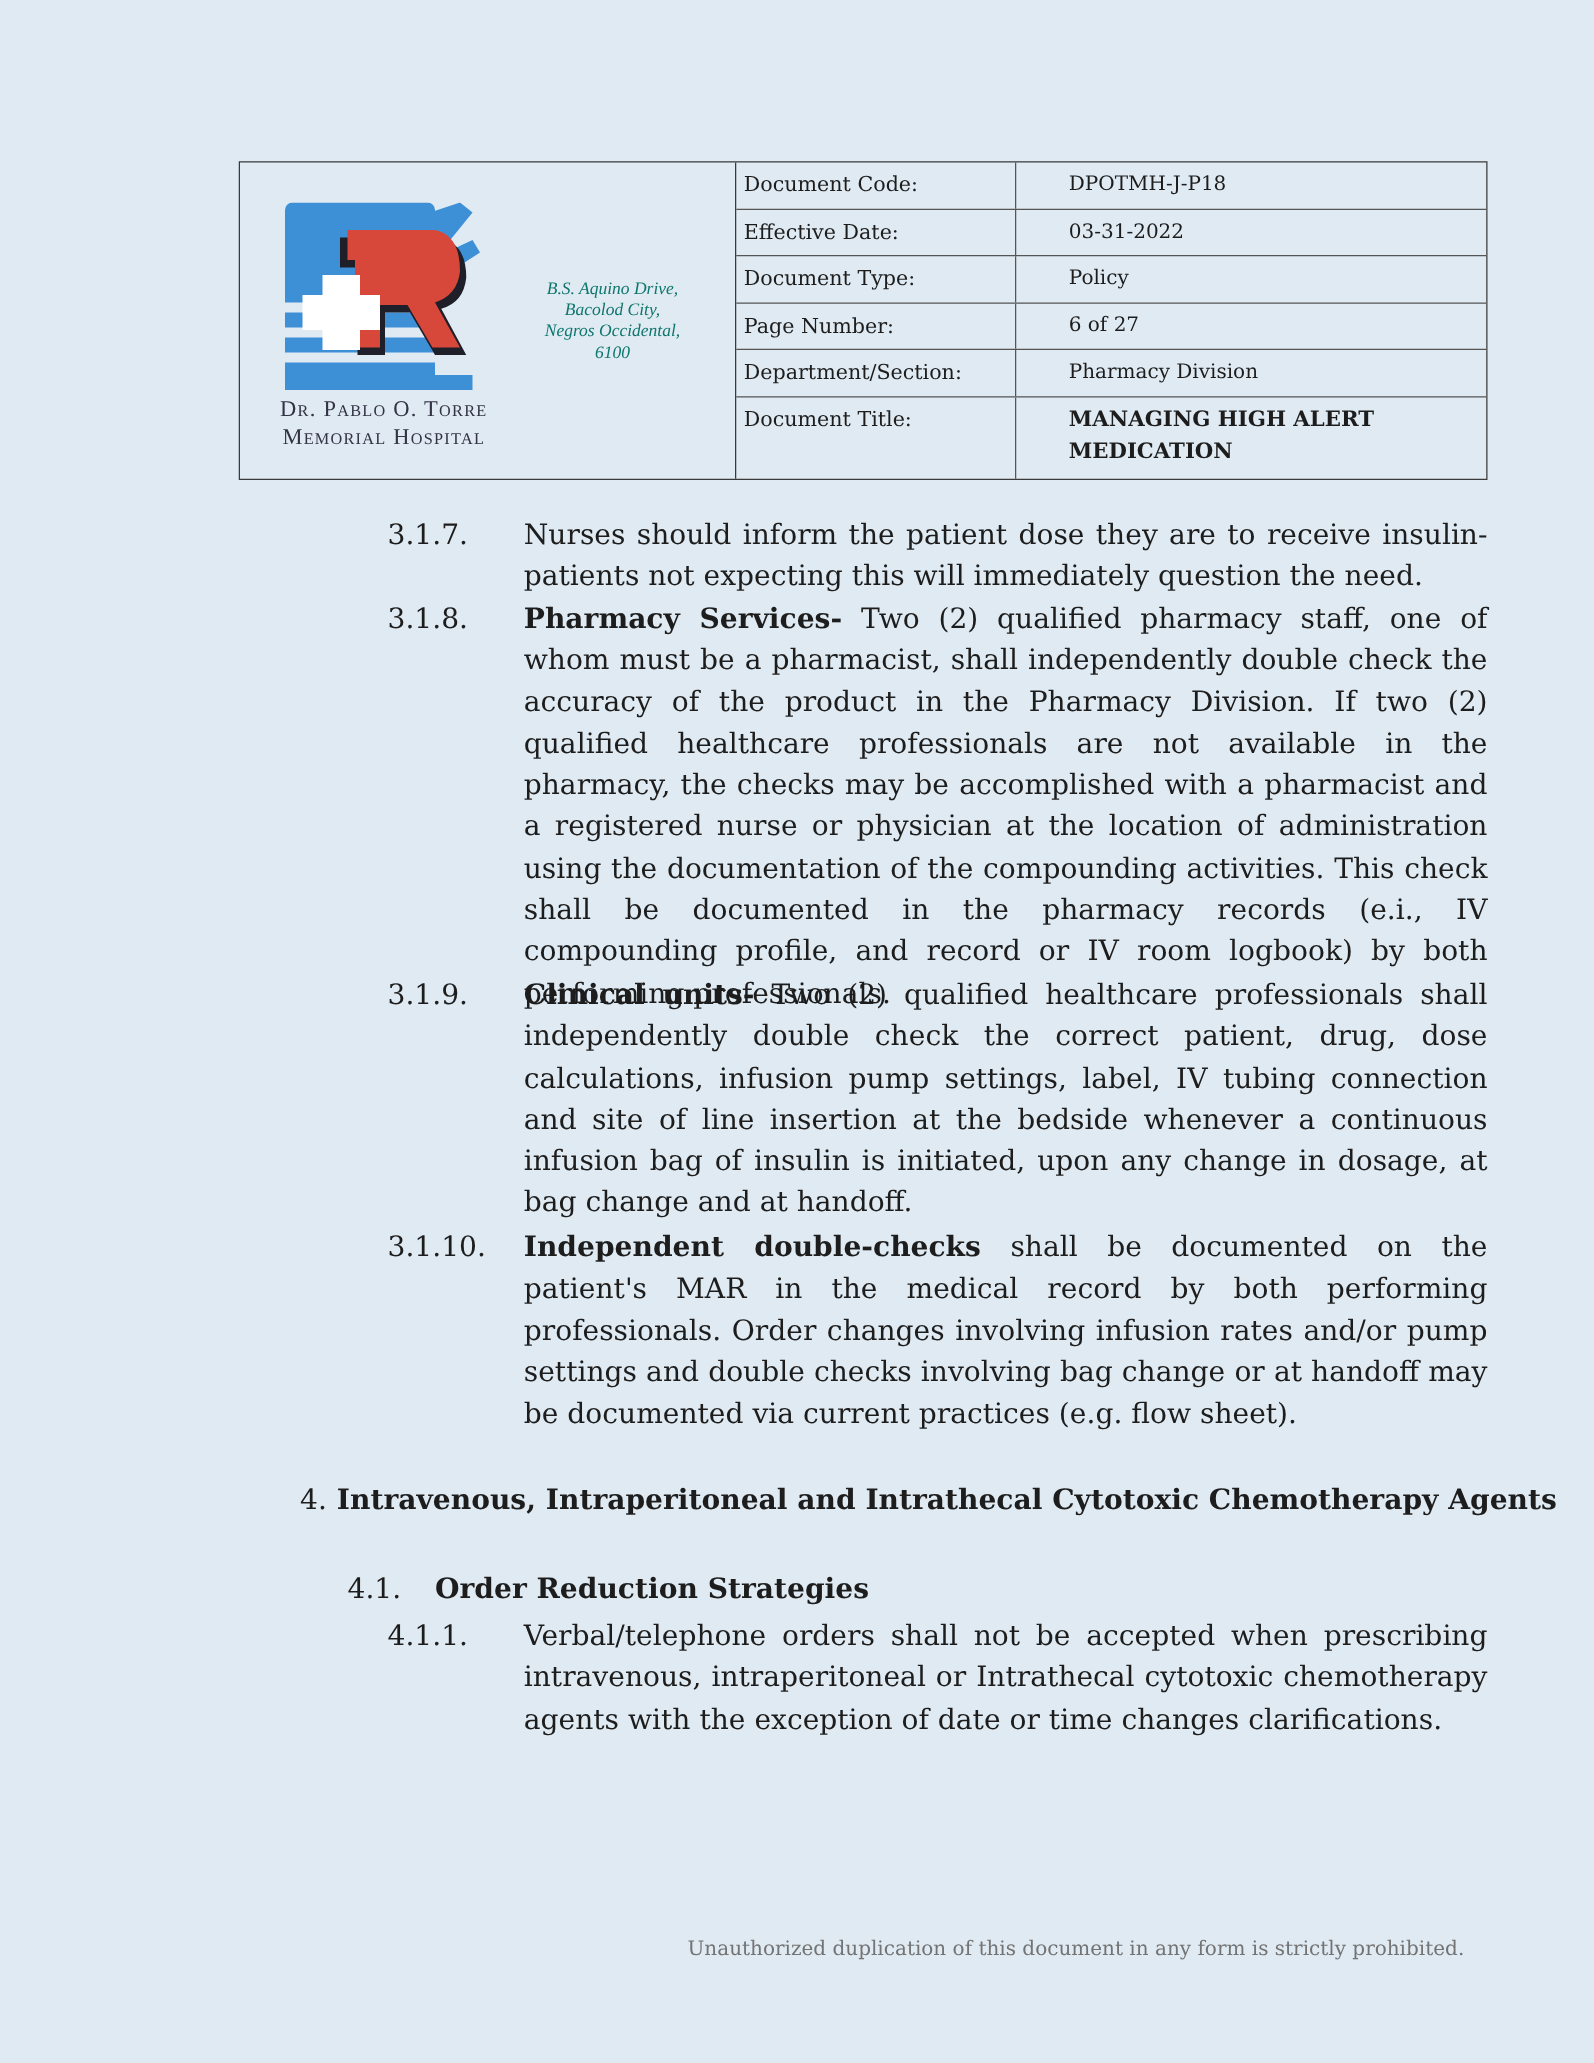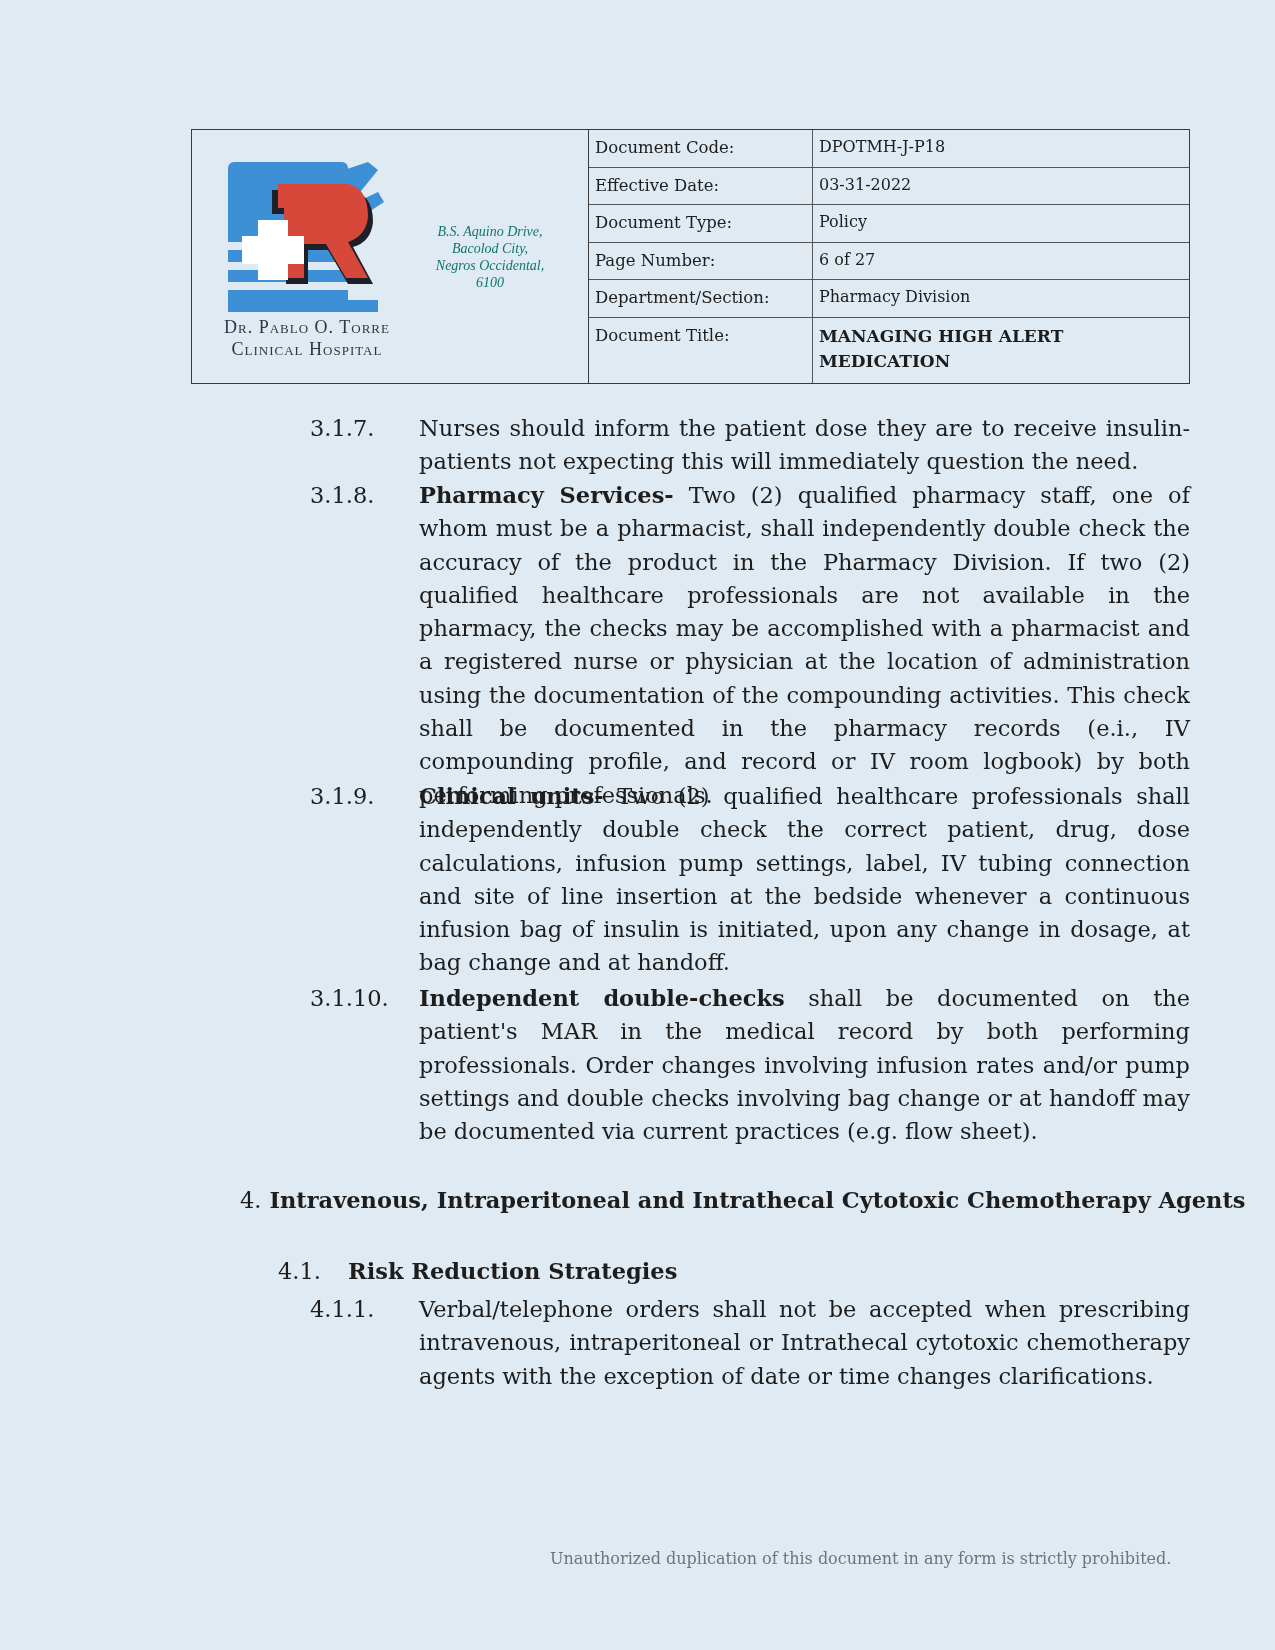--- a/index.html
+++ b/index.html
@@ -16,21 +16,21 @@
     position: absolute; left: 191px; top: 129px; width: 999px; height: 255px;
     border: 1.5px solid #3a3a3a; box-sizing: border-box; display: flex;
   }
   .hdr-logo { width: 200px; position: relative; }
   .hdr-addr { width: 196px; display: flex; align-items: center; justify-content: center;
     text-align: center; font-family: "Liberation Serif", serif; font-size: 14px; line-height: 17px; color: #0f766e; font-style: italic; }
   .hdr-grid { flex: 1; border-left: 1.5px solid #3a3a3a; display: flex; flex-direction: column; }
   .hdr-row { display: flex; border-bottom: 1.2px solid #555; height: 36.5px; }
   .hdr-row:last-child { border-bottom: none; flex: 1; }
   .hdr-k { width: 224px; border-right: 1.2px solid #555; padding: 8px 6px 0 6px; font-size: 16.5px; box-sizing: border-box; }
-  .hdr-v { flex: 1; padding: 7px 6px 0 6px; font-size: 16px; box-sizing: border-box; }
+  .hdr-v { flex: 1; padding: 7px 6px 0 6px; font-size: 16px; box-sizing: border-box; margin-left: 36px; }
   .hdr-v.bold { font-weight: bold; font-size: 17px; line-height: 25px; padding-top: 6px; }
 
   .logo-svg { position: absolute; left: 36px; top: 32px; }
   .hosp-name { position: absolute; left: 0; width: 230px; top: 186px; text-align: center;
     font-family: "Liberation Serif", serif; font-size: 18px; letter-spacing: 1px; color: #334; line-height: 22px; font-variant: small-caps; }
 
   
   .item { position: absolute; left: 310px; width: 880px; font-size: 22.5px; line-height: 33.3px; }
   .item .num { position: absolute; left: 0; top: 0; }
   .item .txt { margin-left: 109px; text-align: justify; }
@@ -58,21 +58,21 @@
         <rect x="0" y="100" width="150" height="8" fill="#dfeaf2"></rect>
         <rect x="0" y="120" width="150" height="8" fill="#dfeaf2"></rect>
         <rect x="0" y="138" width="150" height="12" fill="#3d8fd6"></rect>
         <path d="M44 28 L120 28 Q145 30 145 60 Q143 80 125 85 L145 122 L120 122 L100 88 L80 88 L80 122 L58 122 L58 52 L44 52 Z" fill="#1f1f2a"></path>
         <path d="M50 22 L120 22 Q140 26 140 55 Q138 74 120 80 L140 116 L118 116 L98 82 L76 82 L76 116 L56 116 L56 46 L50 46 Z" fill="#d8483a"></path>
         <rect x="30" y="58" width="30" height="60" fill="#ffffff"></rect>
         <rect x="14" y="74" width="62" height="28" fill="#ffffff"></rect>
       </svg>
       <div class="hosp-name">
         <div>Dr. Pablo O. Torre</div>
-        <div>Clinical Hospital</div>
+        <div>Memorial Hospital</div>
       </div>
     </div>
     <div class="hdr-addr">
       <div>
         <div>B.S. Aquino Drive,</div>
         <div>Bacolod City,</div>
         <div>Negros Occidental,</div>
         <div>6100</div>
       </div>
     </div>
@@ -122,21 +122,21 @@
   <div class="item" style="top:982px;">
     <span class="num">3.1.10.</span>
     <div class="txt"><b>Independent double-checks</b><span> shall be documented on the patient's MAR in the medical record by both performing professionals.  Order changes involving infusion rates and/or pump settings and double checks involving bag change or at handoff may be documented via current practices (e.g. flow sheet).</span></div>
   </div>
 
   <div class="sec4">
     <span class="n">4.</span><span>Intravenous, Intraperitoneal and Intrathecal Cytotoxic Chemotherapy Agents</span>
   </div>
 
   <div class="sec41">
-    <span class="n">4.1.</span><span>Risk Reduction Strategies</span>
+    <span class="n">4.1.</span><span>Order Reduction Strategies</span>
   </div>
 
   <div class="item" style="top:1293px;">
     <span class="num">4.1.1.</span>
     <div class="txt">Verbal/telephone orders shall not be accepted when prescribing intravenous, intraperitoneal or Intrathecal cytotoxic chemotherapy agents with the exception of date or time changes clarifications.</div>
   </div>
 
   <div class="footer">Unauthorized duplication of this document in any form is strictly prohibited.</div>
 </div>
 

